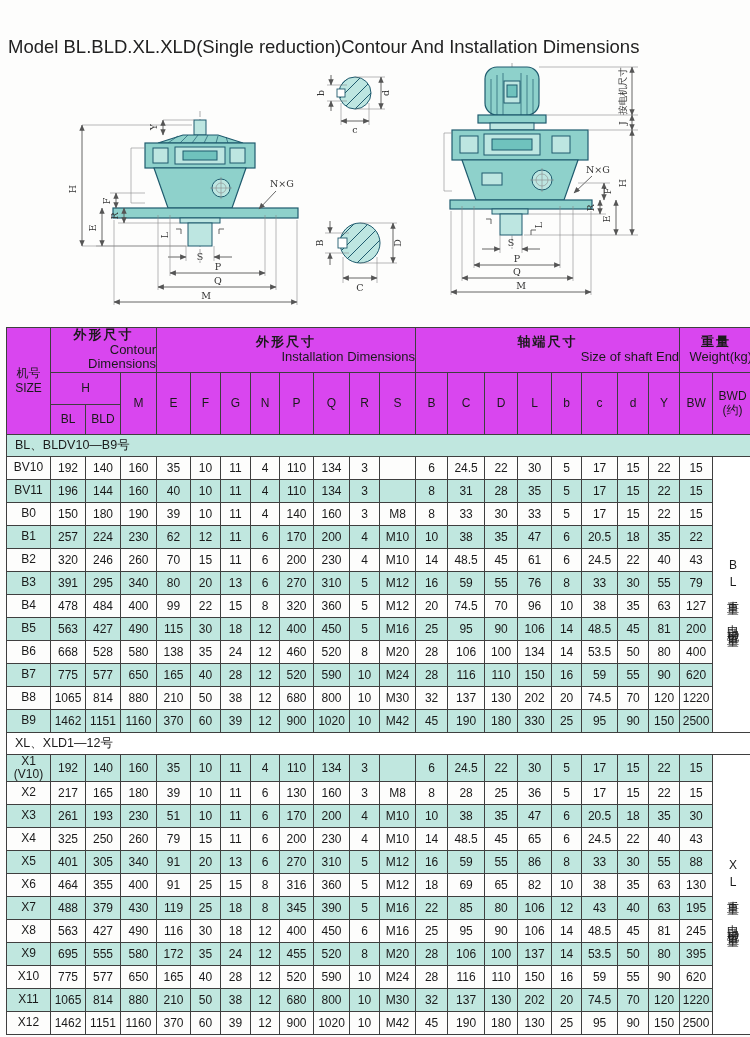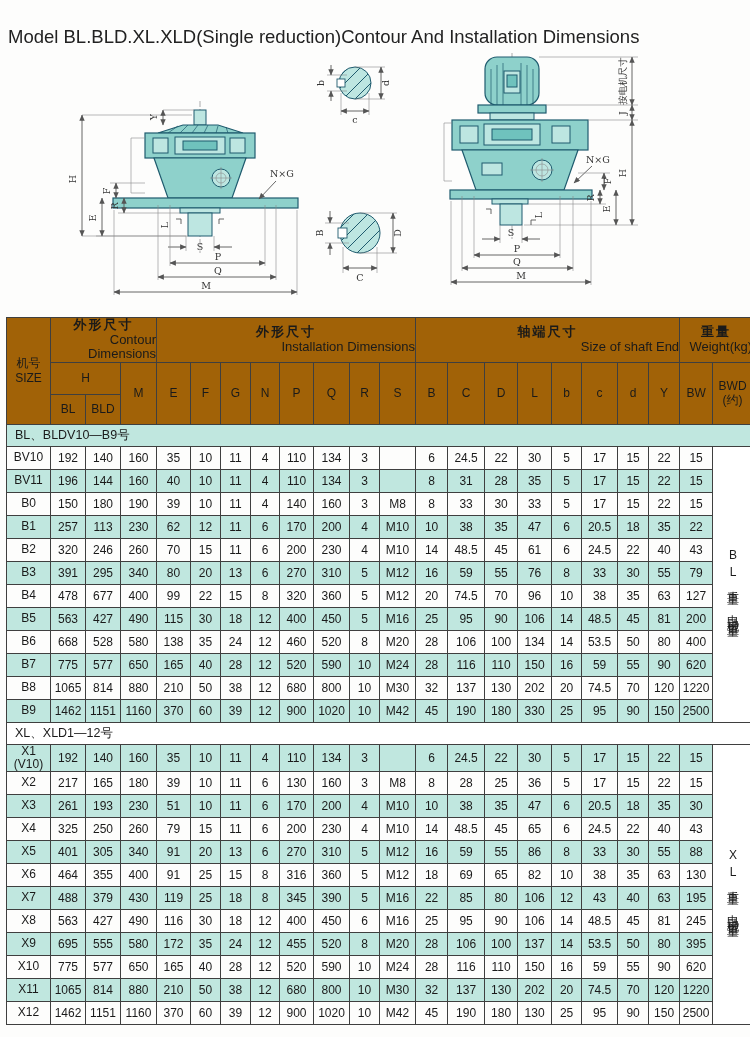--- a/index.html
+++ b/index.html
@@ -3,42 +3,42 @@
 <meta charset="utf-8">
 <style>
   html,body{margin:0;padding:0;}
   body{
     width:750px;height:1037px;background:#fdfdfc;position:relative;
     font-family:"Liberation Sans","DejaVu Sans",sans-serif;color:#1a1a1a;
     overflow:hidden;
   }
   .page-titles{padding:24px 10px 0 8px;}
   .title-zh{font-size:21px;font-weight:bold;letter-spacing:0.5px;line-height:1.25;}
-  .title-en{font-size:18.5px;font-weight:400;color:#222;line-height:1.3;margin-top:1px;}
+  .title-en{font-size:18.5px;font-weight:400;color:#222;line-height:1.3;margin-top:11px;}
   .drawings{position:relative;height:256px;margin-top:4px;}
   .drawings svg{position:absolute;top:0;}
   svg .body{fill:#8ed1cb;stroke:#1f5b6e;stroke-width:1.2;}
   svg .body2{fill:#bde6e1;stroke:#1f5b6e;stroke-width:1;}
   svg .bodyd{fill:#6fc2bd;stroke:#1f5b6e;stroke-width:1;}
   svg .dim{stroke:#555;stroke-width:0.9;fill:none;}
   svg .ext{stroke:#8a8a8a;stroke-width:0.6;fill:none;}
   svg .cl{stroke:#777;stroke-width:0.6;stroke-dasharray:6 2 1.5 2;fill:none;}
   svg .hatch{stroke:#1f5b6e;stroke-width:1;}
   svg text.dl{font-family:"DejaVu Serif","Liberation Serif",serif;font-size:9.5px;fill:#333;}
   svg .fin{stroke:#1f5b6e;stroke-width:0.7;}
   
   table.dims{
     border-collapse:collapse;table-layout:fixed;width:740px;margin:8px 0 0 6px;
     font-size:12px;
   }
   table.dims td,table.dims th{
     border:1px solid #3f3f3f;text-align:center;vertical-align:middle;
     padding:0;height:22px;font-weight:normal;overflow:hidden;
   }
-  table.dims thead th{background:#a16207;}
+  table.dims thead th{background:#d946ef;}
   th.grp .zh{font-size:13px;font-weight:bold;letter-spacing:2px;display:block;line-height:1.15;}
   th.grp .en{font-size:13px;display:block;line-height:1.1;text-align:right;}
   .pre{white-space:pre-line;line-height:1.2;}
   td.size-cell{white-space:pre-line;line-height:1.1;}
   tr.shade td{background:#c0e7df;}
   tr.section-row td{text-align:left;padding-left:8px;font-size:12.5px;height:21px;background:#fff;}
   tr.section-row.shade td{background:#c0e7df;}
   td.weight-note{
     background:#fff !important;
     writing-mode:vertical-rl;text-orientation:upright;
@@ -428,21 +428,21 @@
         <td>33</td>
         <td>5</td>
         <td>17</td>
         <td>15</td>
         <td>22</td>
         <td>15</td>
       </tr>
       <tr class="shade">
         <td class="size-cell">B1</td>
         <td>257</td>
-        <td>113</td>
+        <td>224</td>
         <td>230</td>
         <td>62</td>
         <td>12</td>
         <td>11</td>
         <td>6</td>
         <td>170</td>
         <td>200</td>
         <td>4</td>
         <td>M10</td>
         <td>10</td>
@@ -497,21 +497,21 @@
         <td>76</td>
         <td>8</td>
         <td>33</td>
         <td>30</td>
         <td>55</td>
         <td>79</td>
       </tr>
       <tr>
         <td class="size-cell">B4</td>
         <td>478</td>
-        <td>677</td>
+        <td>484</td>
         <td>400</td>
         <td>99</td>
         <td>22</td>
         <td>15</td>
         <td>8</td>
         <td>320</td>
         <td>360</td>
         <td>5</td>
         <td>M12</td>
         <td>20</td>

